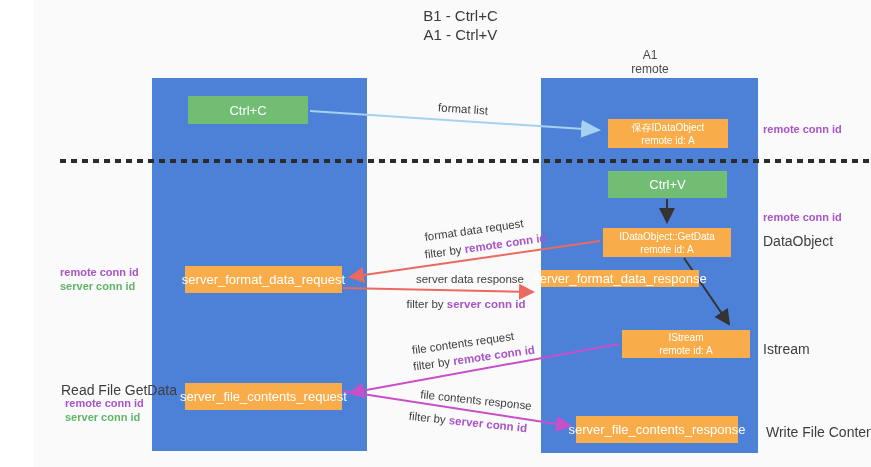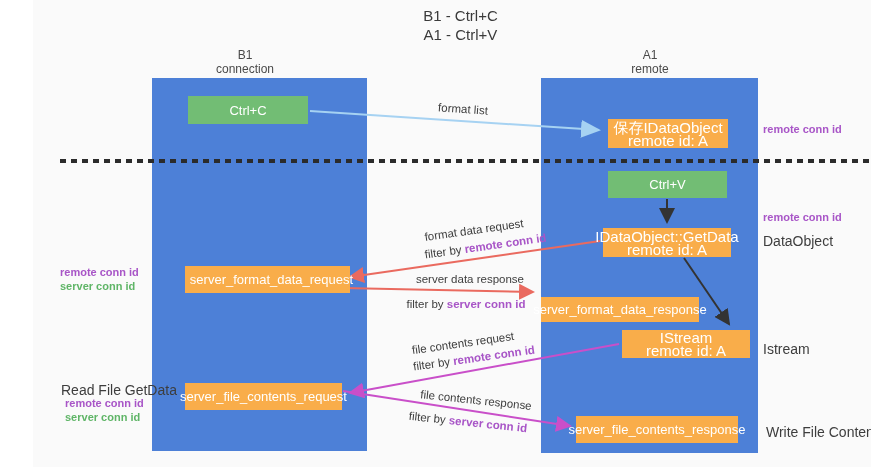--- a/index.html
+++ b/index.html
@@ -16,21 +16,21 @@
   }
   html,body{margin:0;padding:0;}
   body{font-family:"Liberation Sans",sans-serif;background:#fff;}
   .canvas{position:relative;width:871px;height:467px;background:var(--bg);overflow:hidden;margin-left:33px;}
   .arrows{position:absolute;left:0;top:0;width:871px;height:467px;pointer-events:none;}
   .title{position:absolute;left:330px;top:6px;width:195px;text-align:center;
          font-size:15px;line-height:19px;color:#3a3a3a;}
   .lanehdr{position:absolute;width:140px;text-align:center;font-size:12px;line-height:14px;color:#4a4a4a;}
   .lane{position:absolute;background:var(--lane);}
   .node{position:absolute;display:flex;flex-direction:column;align-items:center;justify-content:center;
-        color:#fff;font-size:15px;line-height:13px;text-align:center;}
+        color:#fff;font-size:10px;line-height:13px;text-align:center;}
   .node.single{font-size:13px;}
   .green{background:var(--green);}
   .orange{background:var(--orange);}
   .sidelbl{position:absolute;font-size:11px;white-space:nowrap;}
   .purple{color:var(--purple);font-weight:bold;}
   .greenlbl{color:var(--greentx);font-weight:bold;}
   .plain{color:var(--dark);font-size:14px;font-weight:normal;}
   .msg{position:absolute;font-size:11.5px;color:#3d3d3d;text-align:center;white-space:nowrap;}
   .msg .key{font-weight:bold;color:var(--purple);}
 </style>
@@ -65,24 +65,20 @@
     <line x1="310" y1="288" x2="500" y2="292" stroke="#ea6a5f" stroke-width="2" marker-end="url(#m-red)"></line>
     <line x1="586" y1="344" x2="317" y2="393" stroke="#c94fc9" stroke-width="2" marker-end="url(#m-magenta)"></line>
     <line x1="310" y1="391" x2="537" y2="426" stroke="#c94fc9" stroke-width="2" marker-end="url(#m-magenta)"></line>
   </svg>
 
   <div class="title">
     <div>B1 - Ctrl+C</div>
     <div>A1 - Ctrl+V</div>
   </div>
 
-  <div class="lanehdr" style="left:142px;top:48px;">
-    <div>B1</div>
-    <div>connection</div>
-  </div>
   <div class="lanehdr" style="left:547px;top:48px;">
     <div>A1</div>
     <div>remote</div>
   </div>
 
   <div class="node green single" style="left:155px;top:96px;width:120px;height:28px;">
     <span>Ctrl+C</span>
   </div>
 
   <div class="node orange" style="left:575px;top:119px;width:120px;height:29px;">
@@ -92,25 +88,25 @@
 
   <div class="node green single" style="left:575px;top:171px;width:119px;height:27px;">
     <span>Ctrl+V</span>
   </div>
 
   <div class="node orange" style="left:570px;top:228px;width:128px;height:29px;">
     <span>IDataObject::GetData</span>
     <span>remote id: A</span>
   </div>
 
-  <div class="node orange single" style="left:152px;top:266px;width:157px;height:27px;padding-left:8px;">
+  <div class="node orange single" style="left:152px;top:266px;width:157px;height:27px;">
     <span>server_format_data_request</span>
   </div>
 
-  <div class="node orange single" style="left:508px;top:297px;width:158px;height:25px;">
+  <div class="node orange single" style="left:508px;top:270px;width:158px;height:17px;">
     <span>server_format_data_response</span>
   </div>
 
   <div class="node orange" style="left:589px;top:330px;width:128px;height:28px;">
     <span>IStream</span>
     <span>remote id: A</span>
   </div>
 
   <div class="node orange single" style="left:543px;top:416px;width:162px;height:27px;">
     <span>server_file_contents_response</span>

